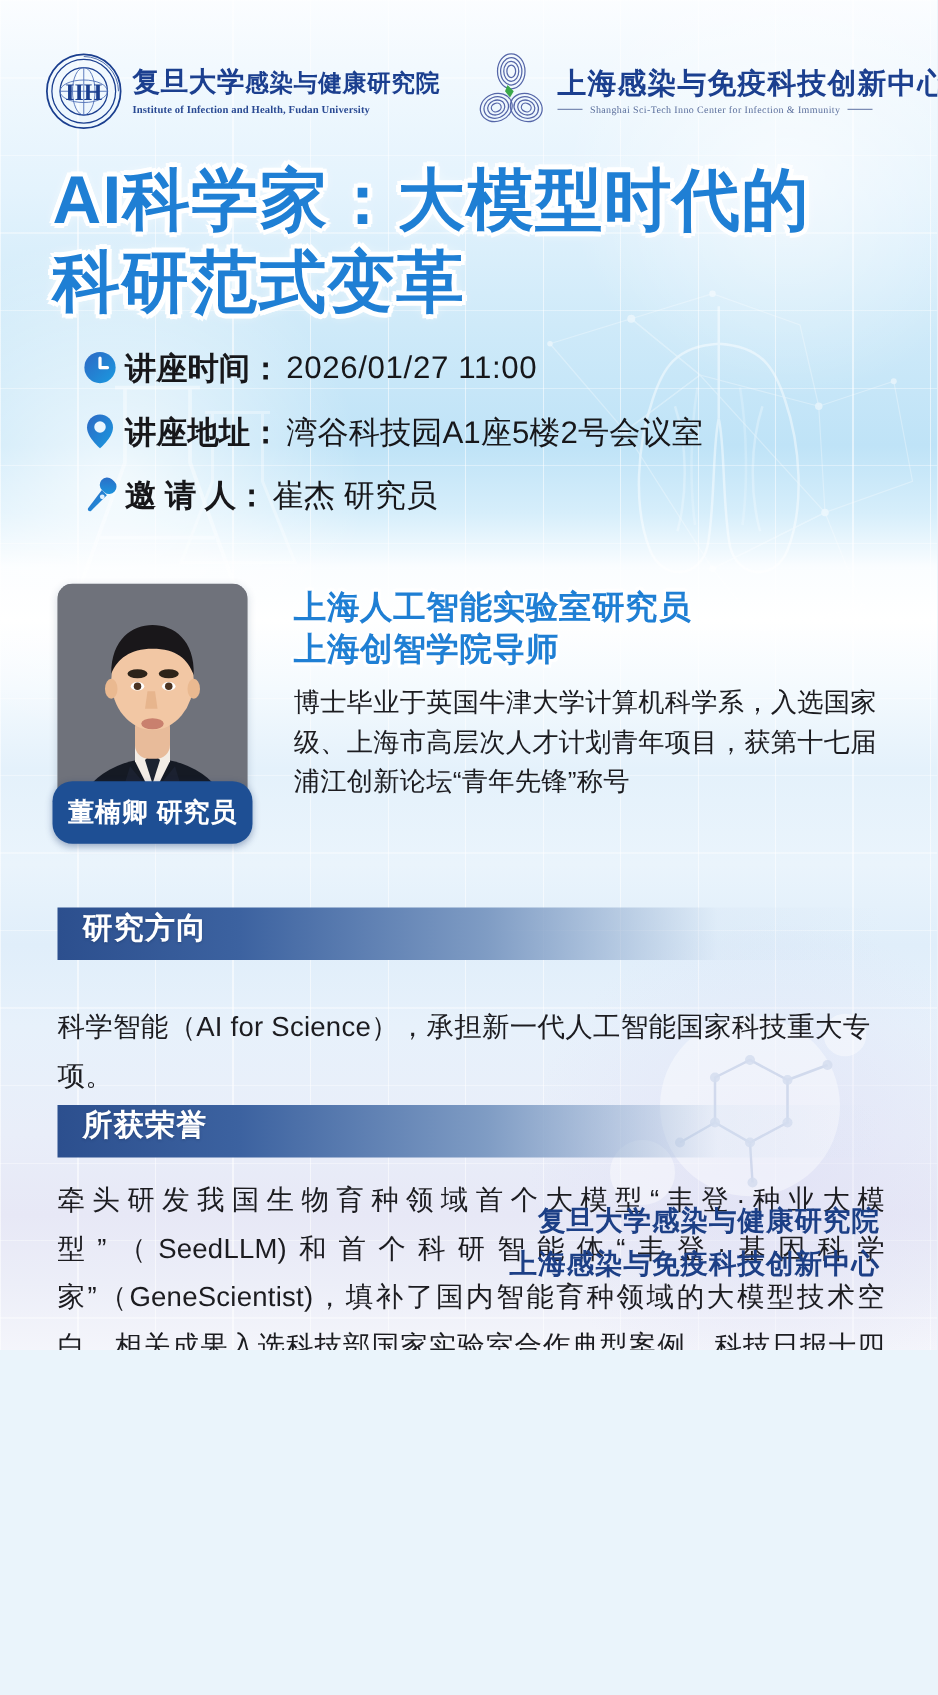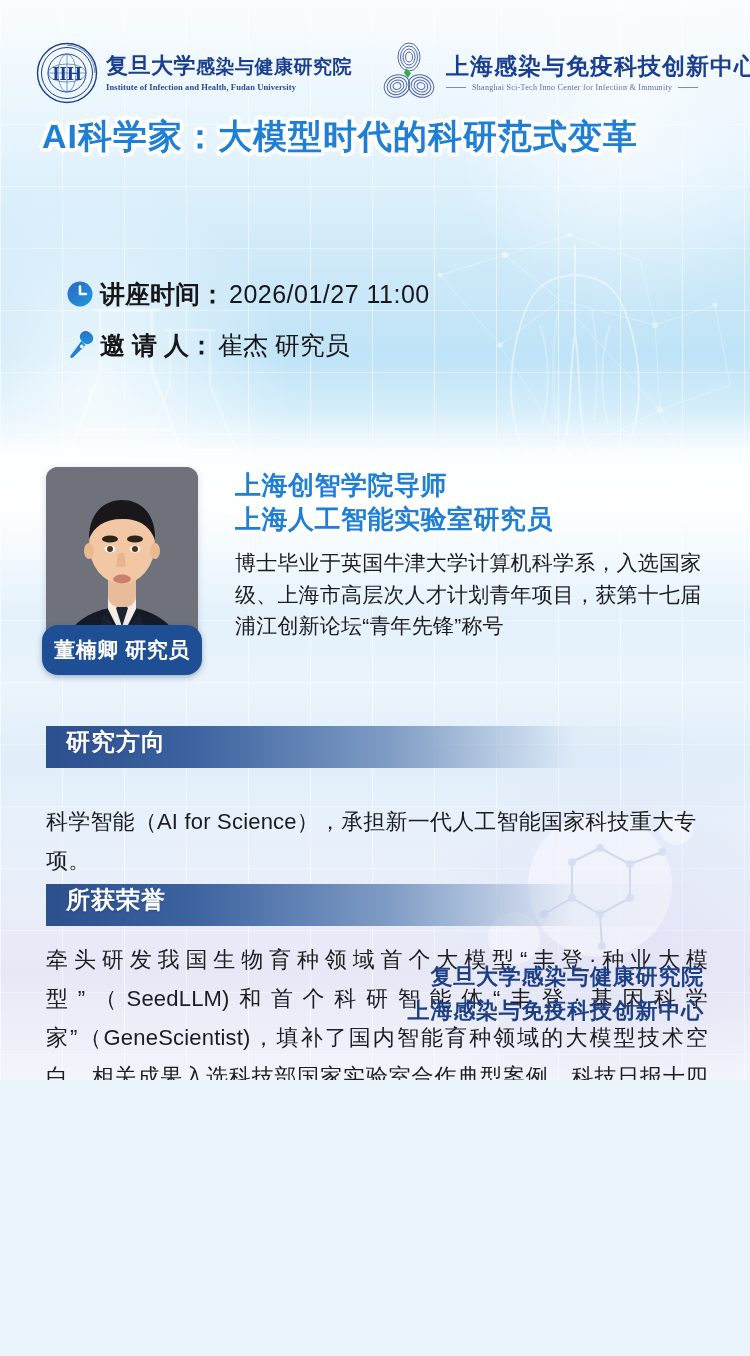--- a/index.html
+++ b/index.html
@@ -61,22 +61,22 @@
   .logo-cn .big{font-size:22px;}
   .logo-en{font-size:8.5px;color:#2a4a93;letter-spacing:.1px;margin-top:3px;white-space:nowrap;
            font-family:"Liberation Serif","DejaVu Serif",serif;font-weight:bold;}
   .logo-right .logo-cn{font-size:23px;letter-spacing:1px;}
   .logo-right .logo-en{display:flex;align-items:center;gap:6px;font-size:8px;font-weight:normal;color:#5b6f9c;
                        letter-spacing:.3px;margin-top:4px;}
   .rule{display:inline-block;width:20px;height:1px;background:#7b8cb4;}
 
   
   .title{
-    position:absolute;left:42px;top:116px;width:660px;
-    font-size:34px;font-weight:bold;line-height:1.22;color:#1f7fd4;letter-spacing:1px;
+    position:absolute;left:42px;top:128px;width:660px;
+    font-size:54px;font-weight:bold;line-height:1.22;color:#1f7fd4;letter-spacing:1px;
     text-shadow:
       -3px -3px 0 #fff, 3px -3px 0 #fff, -3px 3px 0 #fff, 3px 3px 0 #fff,
       -4px 0 0 #fff, 4px 0 0 #fff, 0 -4px 0 #fff, 0 4px 0 #fff,
       0 0 10px rgba(255,255,255,.95);
   }
 
   
   .info{position:absolute;left:66px;top:272px;width:640px;}
   .info-row{display:flex;align-items:center;height:44px;margin-bottom:7px;}
   .info-ico{width:34px;flex:0 0 34px;display:flex;align-items:center;justify-content:flex-start;}
@@ -260,20 +260,36 @@
               </linearGradient>
             </defs>
           <circle cx="14" cy="14" r="12.5" fill="url(#gA)"></circle>
           <path d="M14 6.5 V14 H20" stroke="#fff" stroke-width="2.6" fill="none" stroke-linecap="round" stroke-linejoin="round"></path>
         </svg>
       </span>
       <span class="info-label">讲座时间：</span>
       <span class="info-value mono">2026/01/27  11:00</span>
     </div>
 
+    <div class="info-row">
+      <span class="info-ico">
+        <svg width="28" height="30" viewBox="0 0 28 30">
+          <defs>
+              <linearGradient id="gB" x1="0" y1="0" x2="1" y2="1">
+            <stop offset="0" stop-color="#2d68c4"></stop>
+                <stop offset="1" stop-color="#1a9ae0"></stop>
+              </linearGradient>
+            </defs>
+          <path d="M14 1.5 C8.2 1.5 3.6 6.1 3.6 11.9 C3.6 19.8 14 28.5 14 28.5 C14 28.5 24.4 19.8 24.4 11.9 C24.4 6.1 19.8 1.5 14 1.5 Z" fill="url(#gB)"></path>
+          <circle cx="14" cy="11.6" r="4.6" fill="#eaf6ff"></circle>
+        </svg>
+      </span>
+      <span class="info-label">讲座地址：</span>
+      <span class="info-value">湾谷科技园A1座5楼2号会议室</span>
+    </div>
 
     <div class="info-row">
       <span class="info-ico">
         <svg width="30" height="30" viewBox="0 0 30 30">
           <defs>
               <linearGradient id="gC" x1="0" y1="0" x2="1" y2="1">
             <stop offset="0" stop-color="#2d68c4"></stop>
                 <stop offset="1" stop-color="#1a9ae0"></stop>
               </linearGradient>
             </defs>
@@ -307,22 +323,22 @@
         <path d="M72 86 L70 100 L80 100 L78 86 Z" fill="#e0a87f" opacity=".6"></path>
         <ellipse cx="76" cy="112" rx="9" ry="4.4" fill="#c9806e"></ellipse>
         <ellipse cx="43" cy="84" rx="5" ry="8" fill="#eab990"></ellipse>
         <ellipse cx="109" cy="84" rx="5" ry="8" fill="#eab990"></ellipse>
       </svg>
     </div>
     <div class="namebadge">
       <span>董楠卿 研究员</span>
     </div>
     <div class="sp-text">
+      <div class="sp-title">上海人工智能实验室研究员</div>
       <div class="sp-title">上海创智学院导师</div>
-      <div class="sp-title">上海人工智能实验室研究员</div>
       <div class="sp-bio">博士毕业于英国牛津大学计算机科学系，入选国家级、上海市高层次人才计划青年项目，获第十七届浦江创新论坛“青年先锋”称号</div>
     </div>
   </div>
 
   <div class="sec-head" id="sec1-head">
     <span>研究方向</span>
   </div>
   <div class="sec-body" id="sec1-body">科学智能（AI for Science），承担新一代人工智能国家科技重大专项。</div>
 
   <div class="sec-head" id="sec2-head">

